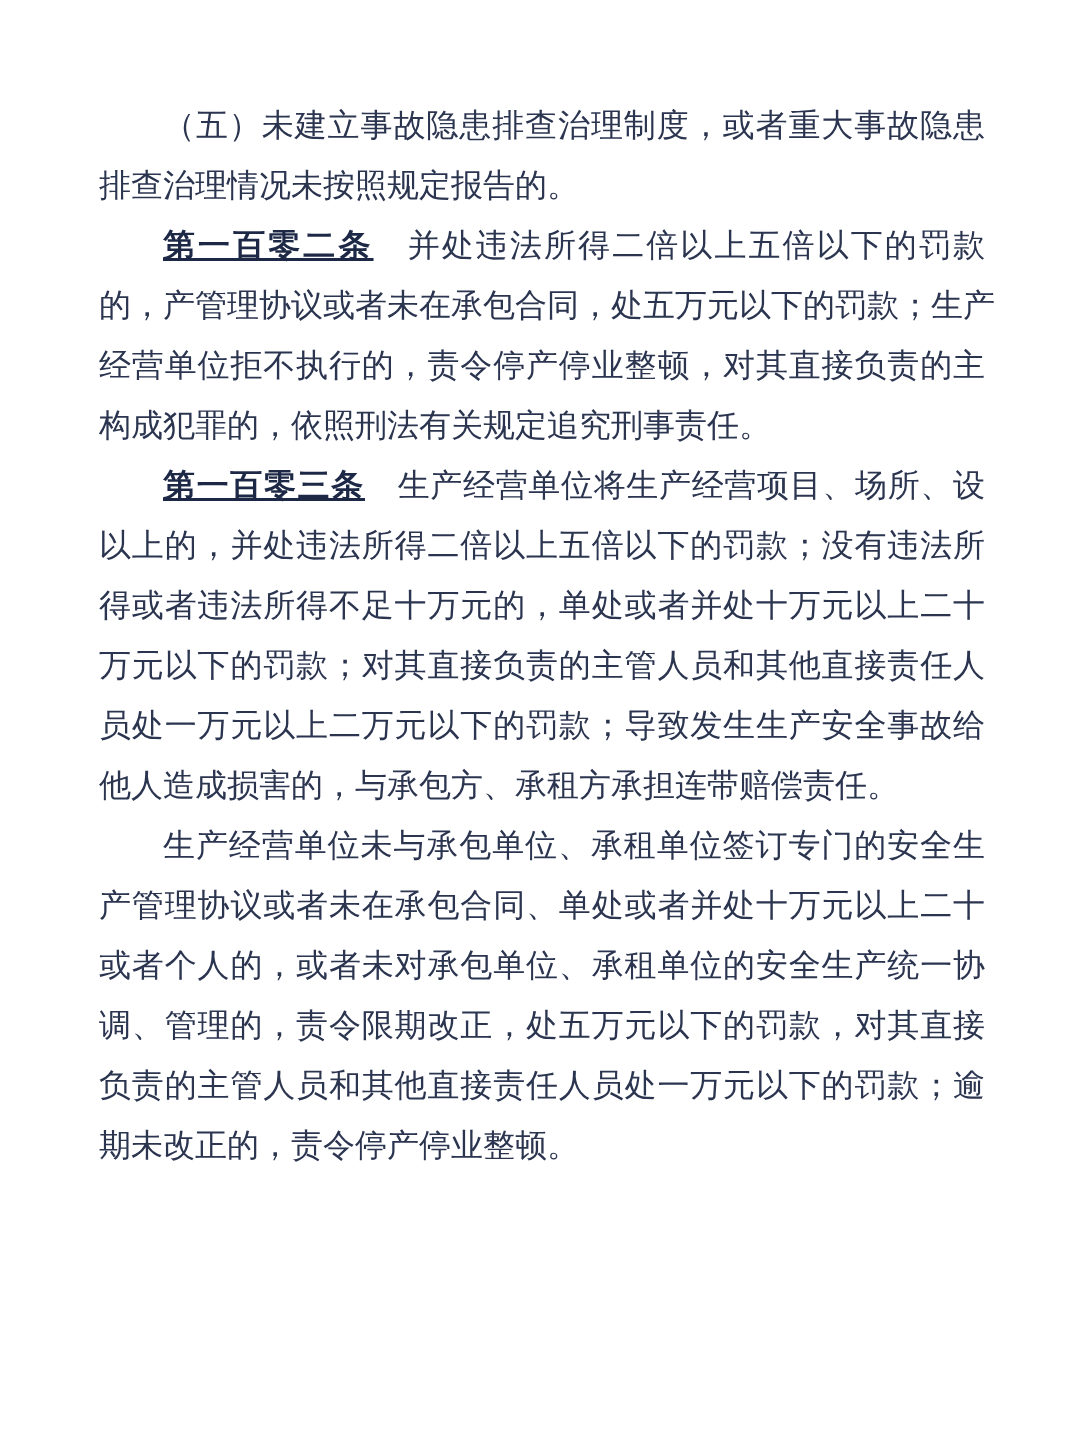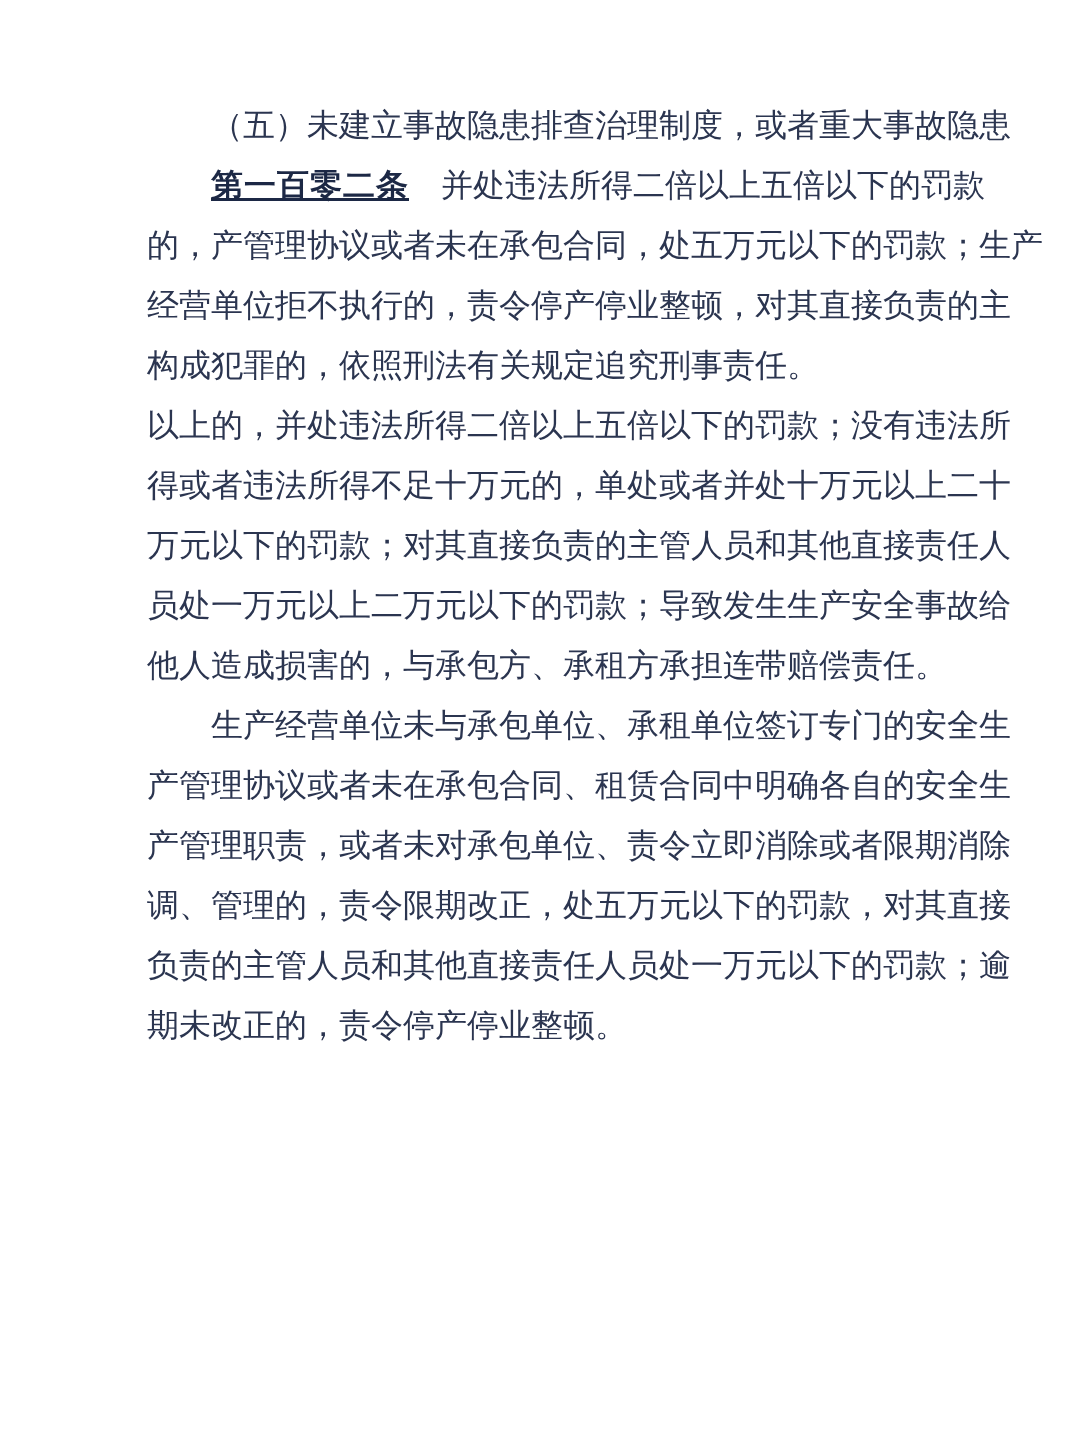--- a/index.html
+++ b/index.html
@@ -20,21 +20,20 @@
     width: 886px;
     font-family: "Liberation Serif", "DejaVu Serif", serif;
     font-size: 32px;
     line-height: 60px;
     color: var(--text-color, #2b3550);
   }
   .line {
     height: 60px;
     white-space: nowrap;
     text-align: left;
-    margin-left: 48px;
   }
   .line.fill {
     text-align: justify;
     text-align-last: justify;
     text-justify: inter-character;
   }
   .line.indent {
     text-indent: 64px;
   }
   .article-no {
@@ -44,29 +43,31 @@
     letter-spacing: 1px;
     text-decoration: underline;
   }
 </style>
 </head>
 <body>
 
 <div class="page">
   <div class="text-block" id="text-block">
       <div class="line fill indent"><span>（五）未建立事故隐患排查治理制度，或者重大事故隐患</span></div>
+      <div class="line"><span>排查治理情况未按照规定报告的。</span></div>
       <div class="line fill indent"><span class="article-no">第一百零二条</span><span>　</span><span>并处违法所得二倍以上五倍以下的罚款</span></div>
       <div class="line fill"><span>的，产管理协议或者未在承包合同，处五万元以下的罚款；生产</span></div>
       <div class="line fill"><span>经营单位拒不执行的，责令停产停业整顿，对其直接负责的主</span></div>
       <div class="line"><span>构成犯罪的，依照刑法有关规定追究刑事责任。</span></div>
+      <div class="line fill indent"><span class="article-no">第一百零三条</span><span>　</span><span>生产经营单位将生产经营项目、场所、设</span></div>
       <div class="line fill"><span>以上的，并处违法所得二倍以上五倍以下的罚款；没有违法所</span></div>
       <div class="line fill"><span>得或者违法所得不足十万元的，单处或者并处十万元以上二十</span></div>
       <div class="line fill"><span>万元以下的罚款；对其直接负责的主管人员和其他直接责任人</span></div>
       <div class="line fill"><span>员处一万元以上二万元以下的罚款；导致发生生产安全事故给</span></div>
       <div class="line"><span>他人造成损害的，与承包方、承租方承担连带赔偿责任。</span></div>
       <div class="line fill indent"><span>生产经营单位未与承包单位、承租单位签订专门的安全生</span></div>
-      <div class="line fill"><span>产管理协议或者未在承包合同、租赁合同中明确各自的安全生</span></div>
-      <div class="line fill"><span>产管理职责，或者未对承包单位、责令立即消除或者限期消除</span></div>
+      <div class="line fill"><span>产管理协议或者未在承包合同、单处或者并处十万元以上二十</span></div>
+      <div class="line fill"><span>或者个人的，或者未对承包单位、承租单位的安全生产统一协</span></div>
       <div class="line fill"><span>调、管理的，责令限期改正，处五万元以下的罚款，对其直接</span></div>
       <div class="line fill"><span>负责的主管人员和其他直接责任人员处一万元以下的罚款；逾</span></div>
       <div class="line"><span>期未改正的，责令停产停业整顿。</span></div>
     </div>
 </div>
 
 </body></html>

